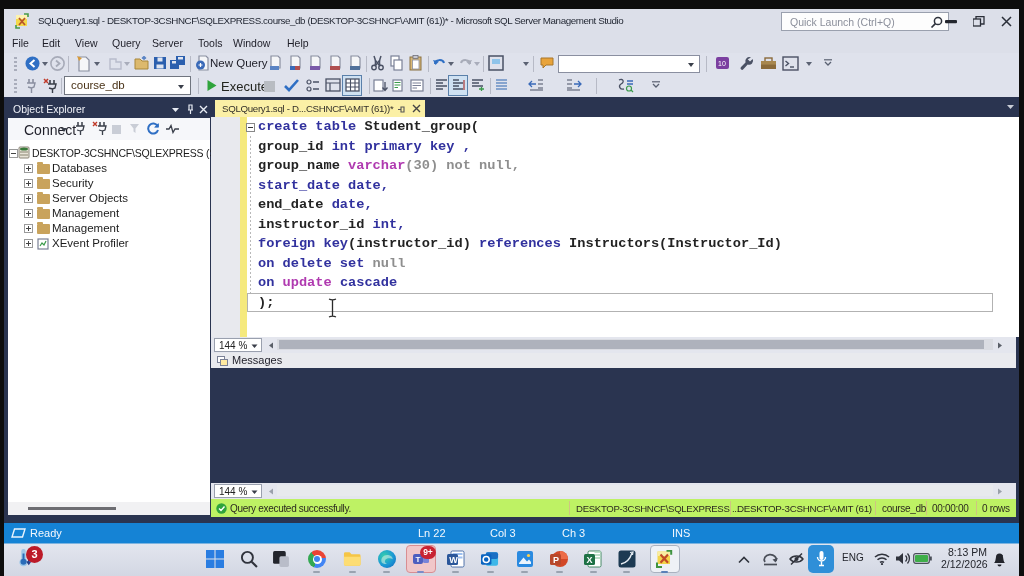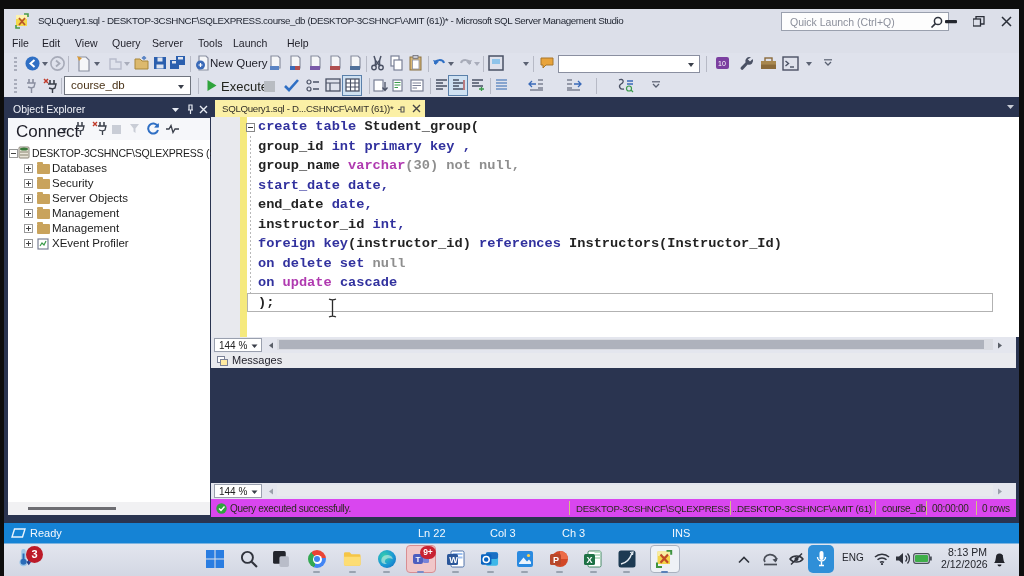--- a/index.html
+++ b/index.html
@@ -45,21 +45,21 @@
 .ed-track { position:absolute; left:29px; top:0; width:7px; height:100%; background:#f5e97d; }
 .code { position:absolute; left:47px; top:0px; font-family:"Liberation Mono", monospace;
   font-size:13.65px; line-height:19.5px; white-space:pre; color:#232323; font-weight:bold; }
 .kw { color:#31319e; } .mg { color:#b03ab0; } .gy { color:#8e8e8e; }
 .ed-vscroll { position:absolute; right:3px; top:0; width:17px; height:100%; background:#eceef1; }
 .zoomstrip { position:absolute; left:0; width:805px; height:16px; background:#e4e6ee; }
 .zbox { position:absolute; left:3px; top:1px; width:48px; height:14px; background:#fff; border:1px solid #9aa0ae; font-size:10px; color:#222; }
 .msghead { position:absolute; left:0; top:253px; width:805px; height:15px; background:#e9eaee; }
 .msgbody { position:absolute; left:0; top:268px; width:805px; height:115px; background:#ffffff; }
 .msg { position:absolute; left:27px; top:4px; font-family:"Liberation Mono", monospace; font-size:12.7px; line-height:16px; color:#2e2e2e; white-space:pre; }
-.ybar { position:absolute; left:0; top:399px; width:805px; height:18px; background:#d946ef; }
+.ybar { position:absolute; left:0; top:399px; width:805px; height:18px; background:#bef264; }
 .ybar span { position:absolute; top:4px; font-size:10px; letter-spacing:-0.3px; color:#2c2a20; white-space:nowrap; }
 .ysep { position:absolute; top:2px; width:1px; height:14px; background:#cfc482; }
 
 .statusbar { position:absolute; left:0; top:514px; width:100%; height:20px; background:#1583d5; }
 .statusbar span { position:absolute; top:4px; font-size:11px; color:#f4f8fd; }
 
 .taskbar { position:absolute; left:0; top:543px; width:1024px; height:33px;
   background:linear-gradient(to bottom,#e3e6ef,#d3d7e3); }
 .tkico { position:absolute; top:7px; width:18px; height:18px; }
 .dash { position:absolute; top:28px; width:7px; height:2px; background:#9aa3b0; border-radius:1px; }
@@ -99,21 +99,21 @@
       </svg>
   </div>
 
   <div class="menubar">
     <span style="left:8px">File</span>
       <span style="left:38px">Edit</span>
       <span style="left:71px">View</span>
     <span style="left:108px">Query</span>
       <span style="left:148px">Server</span>
       <span style="left:194px">Tools</span>
-    <span style="left:229px">Launch</span>
+    <span style="left:229px">Window</span>
       <span style="left:283px">Help</span>
   </div>
 
   <div class="tb1" id="tb1">
     <div class="grip"></div>
     <svg class="abs" style="left:21px;top:3px" width="15" height="15" viewBox="0 0 15 15">
         <circle cx="7.5" cy="7.5" r="7" fill="#2f6fc4"></circle>
         <path d="M9.5 4 L5.5 7.5 L9.5 11" stroke="#fff" stroke-width="2" fill="none"></path>
       </svg>
     <svg class="abs" style="left:37px;top:8px" width="8" height="6" viewBox="0 0 8 6">
@@ -355,21 +355,21 @@
             <path d="M1 1 L4.5 5 L8 1 Z" fill="#e8ecf4"></path>
           </svg>
         <svg class="abs" style="left:178px;top:3px" width="9" height="11" viewBox="0 0 9 11">
             <path d="M3 1 L6 1 L6 6 L3 6 Z M2 6 L7 6 M4.5 6 L4.5 10" stroke="#e8ecf4" stroke-width="1.2" fill="none"></path>
           </svg>
         <svg class="abs" style="left:191px;top:4px" width="9" height="9" viewBox="0 0 9 9">
             <path d="M1 1 L8 8 M8 1 L1 8" stroke="#e8ecf4" stroke-width="1.4"></path>
           </svg>
       </div>
       <div class="oe-tools">
-        <div class="abs" style="left:8px;top:4px;font-size:17px;color:#1e1e28">Connect</div>
+        <div class="abs" style="left:16px;top:4px;font-size:14px;color:#1e1e28">Connect</div>
         <svg class="abs" style="left:52px;top:9px" width="8" height="6" viewBox="0 0 8 6">
             <path d="M1 1 L4 5 L7 1 Z" fill="#3a3f4a"></path>
           </svg>
         <svg class="abs" style="left:66px;top:3px" width="13" height="15" viewBox="0 0 13 15">
             <path d="M4 1 L4 5 M8 1 L8 5" stroke="#3a3f4a" stroke-width="1.5"></path>
             <path d="M2 5 L10 5 L9 9 L6.5 10 L6.5 14 M6.5 10 L3 9 Z" stroke="#3a3f4a" stroke-width="1.3" fill="none"></path>
           </svg>
         <svg class="abs" style="left:84px;top:3px" width="16" height="15" viewBox="0 0 16 15">
             <path d="M1 1 L5 5 M5 1 L1 5" stroke="#c03a2a" stroke-width="1.4"></path>
             <path d="M8 1 L8 5 M12 1 L12 5" stroke="#3a3f4a" stroke-width="1.5"></path>

